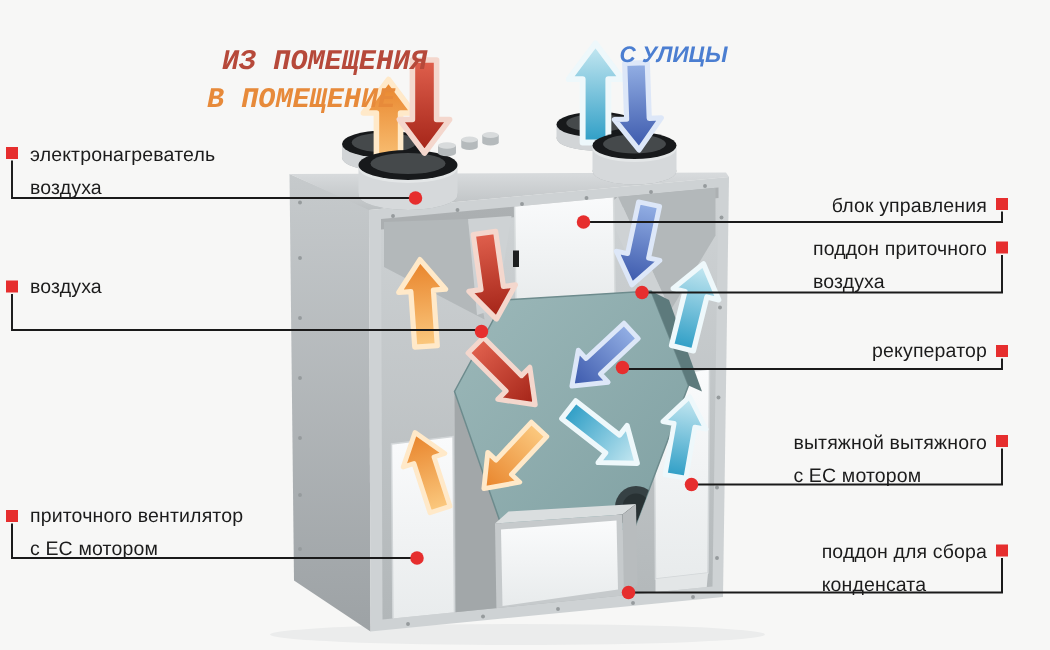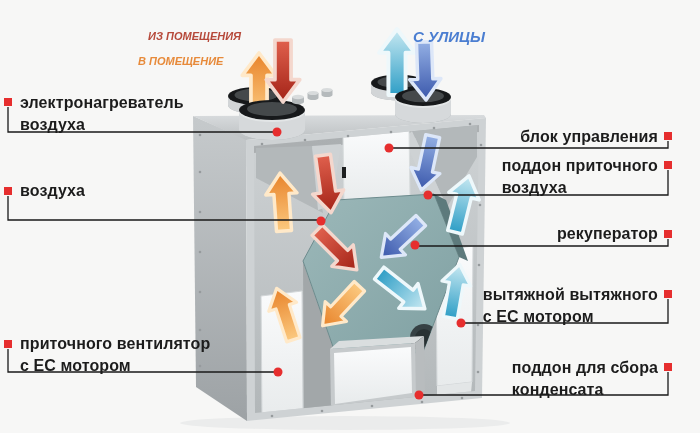--- a/index.html
+++ b/index.html
@@ -5,28 +5,28 @@
   html,body { margin:0; padding:0; }
   body {
     width:700px; height:433px; position:relative; overflow:hidden;
     background: var(--c-background, #f7f7f6);
     font-family: "Liberation Sans", sans-serif;
   }
   .stage { position:absolute; left:0; top:0; width:700px; height:433px; }
   svg.stage { z-index:1; }
   .labels { z-index:2; pointer-events:none; }
   .co {
-    position:absolute; font-size:16px; font-weight:bold; line-height:22px;
+    position:absolute; font-size:13px; font-weight:normal; line-height:22px;
     color: var(--c-label-text, #1c1c1c); white-space:nowrap; letter-spacing:0.1px;
   }
   .co-right { }
   .flow-label {
     position:absolute; font-weight:bold; font-style:italic; white-space:nowrap;
   }
-  .fl-lg { font-size:11px; }
+  .fl-lg { font-size:19px;font-family:Liberation Mono, monospace; }
   .fl-sm { font-size:15px; }
   .dotm { fill: var(--c-callout-marker, #e62e2e); }
   .sqm  { fill: var(--c-callout-marker, #e62e2e); }
   .cline { stroke: var(--c-callout-line, #1a1a1a); stroke-width:1.3; fill:none; }
 </style>
 </head>
 <body>
 
 <svg class="stage" viewBox="0 0 700 433">
   <defs>

